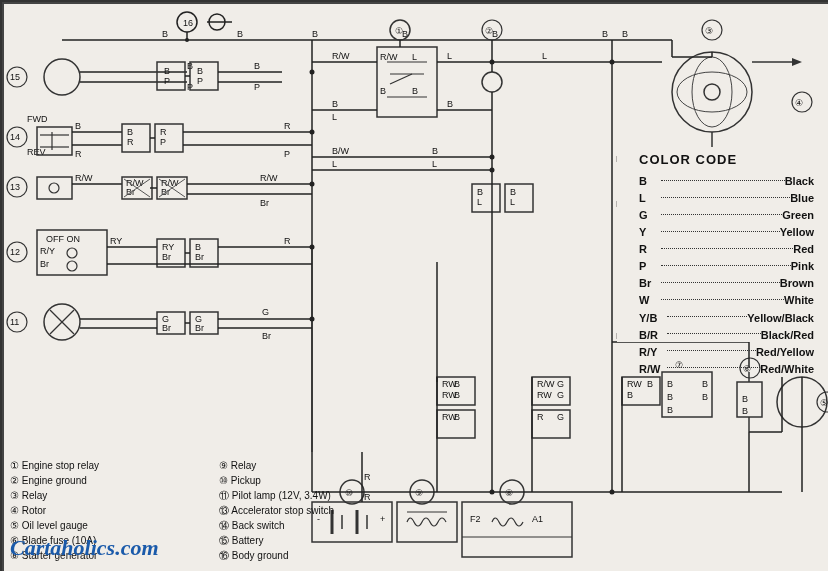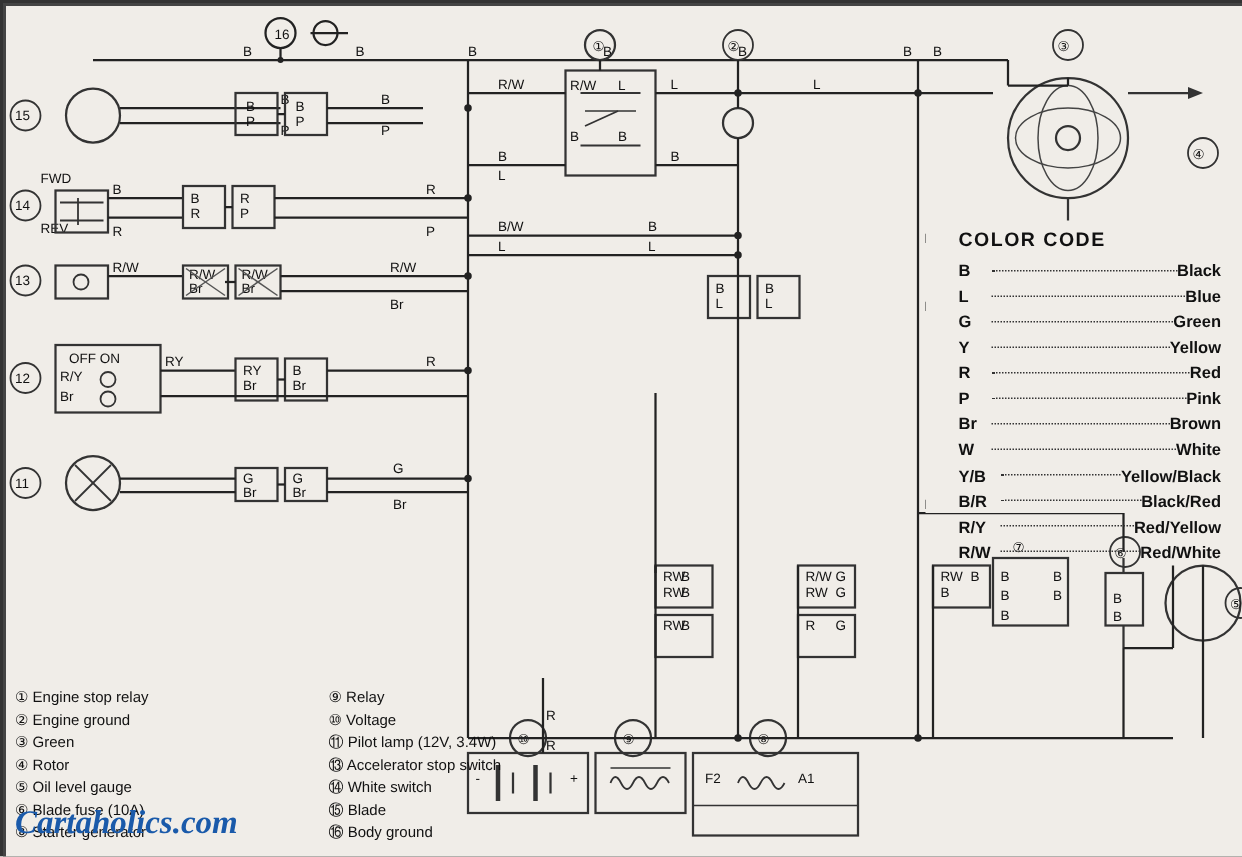--- a/index.html
+++ b/index.html
@@ -491,33 +491,33 @@
       <span style="flex:1; border-bottom:1px dotted #333; margin-bottom:3px;"></span>
       <span class="color-name">Red/White</span>
     </div>
   </div>
 
   <div style="position:absolute; bottom:6px; left:8px; width:400px;">
     <div class="legend-columns">
       <div class="legend-col" style="font-size:10px; line-height:1.5; color:#111;">
         <div>① Engine stop relay</div>
         <div>② Engine ground</div>
-        <div>③ Green</div>
+        <div>③ Relay</div>
         <div>④ Rotor</div>
         <div>⑤ Oil level gauge</div>
         <div>⑥ Blade fuse (10A)</div>
         <div>⑧ Starter generator</div>
       </div>
       <div class="legend-col" style="font-size:10px; line-height:1.5; color:#111;">
         <div>⑨ Relay</div>
-        <div>⑩ Voltage</div>
+        <div>⑩ Pickup</div>
         <div>⑪ Pilot lamp (12V, 3.4W)</div>
         <div>⑬ Accelerator stop switch</div>
-        <div>⑭ White switch</div>
-        <div>⑮ Blade</div>
+        <div>⑭ Back switch</div>
+        <div>⑮ Battery</div>
         <div>⑯ Body ground</div>
       </div>
     </div>
   </div>
 
   <div class="brand" style="bottom:8px; left:8px; position:absolute; z-index:10;">
     <span>Cartaholics.com</span>
   </div>
 
 </div>

